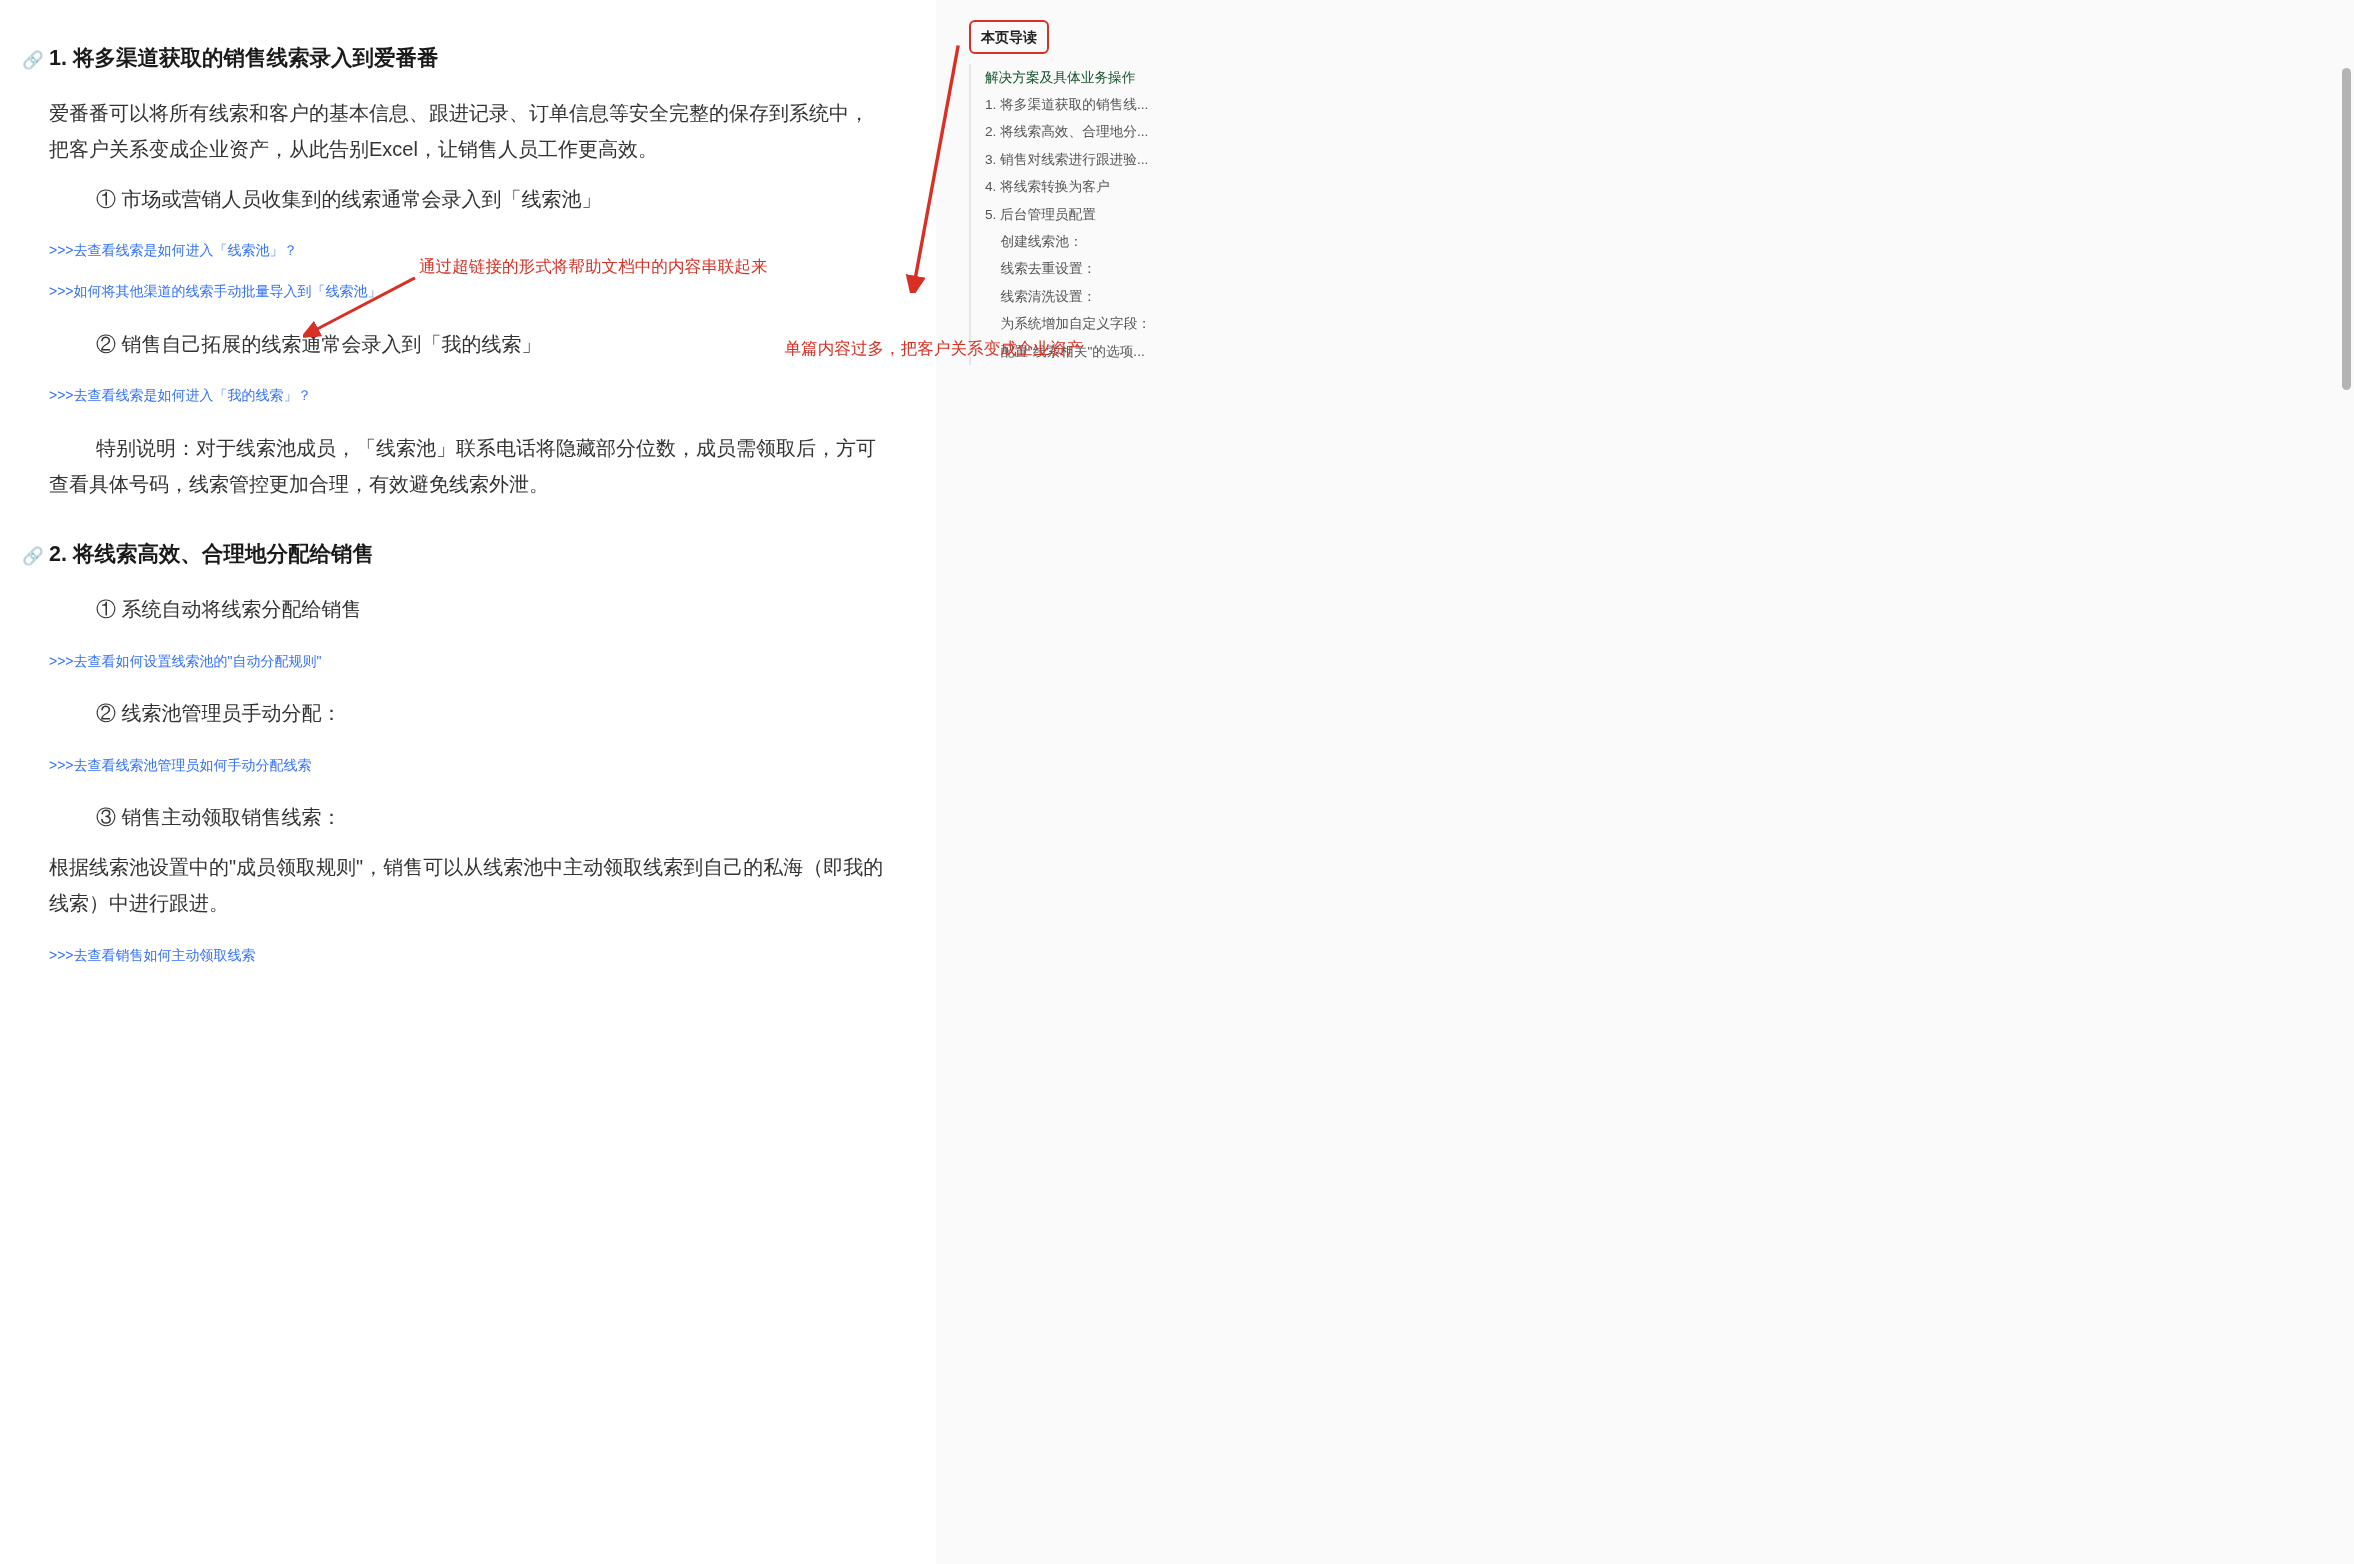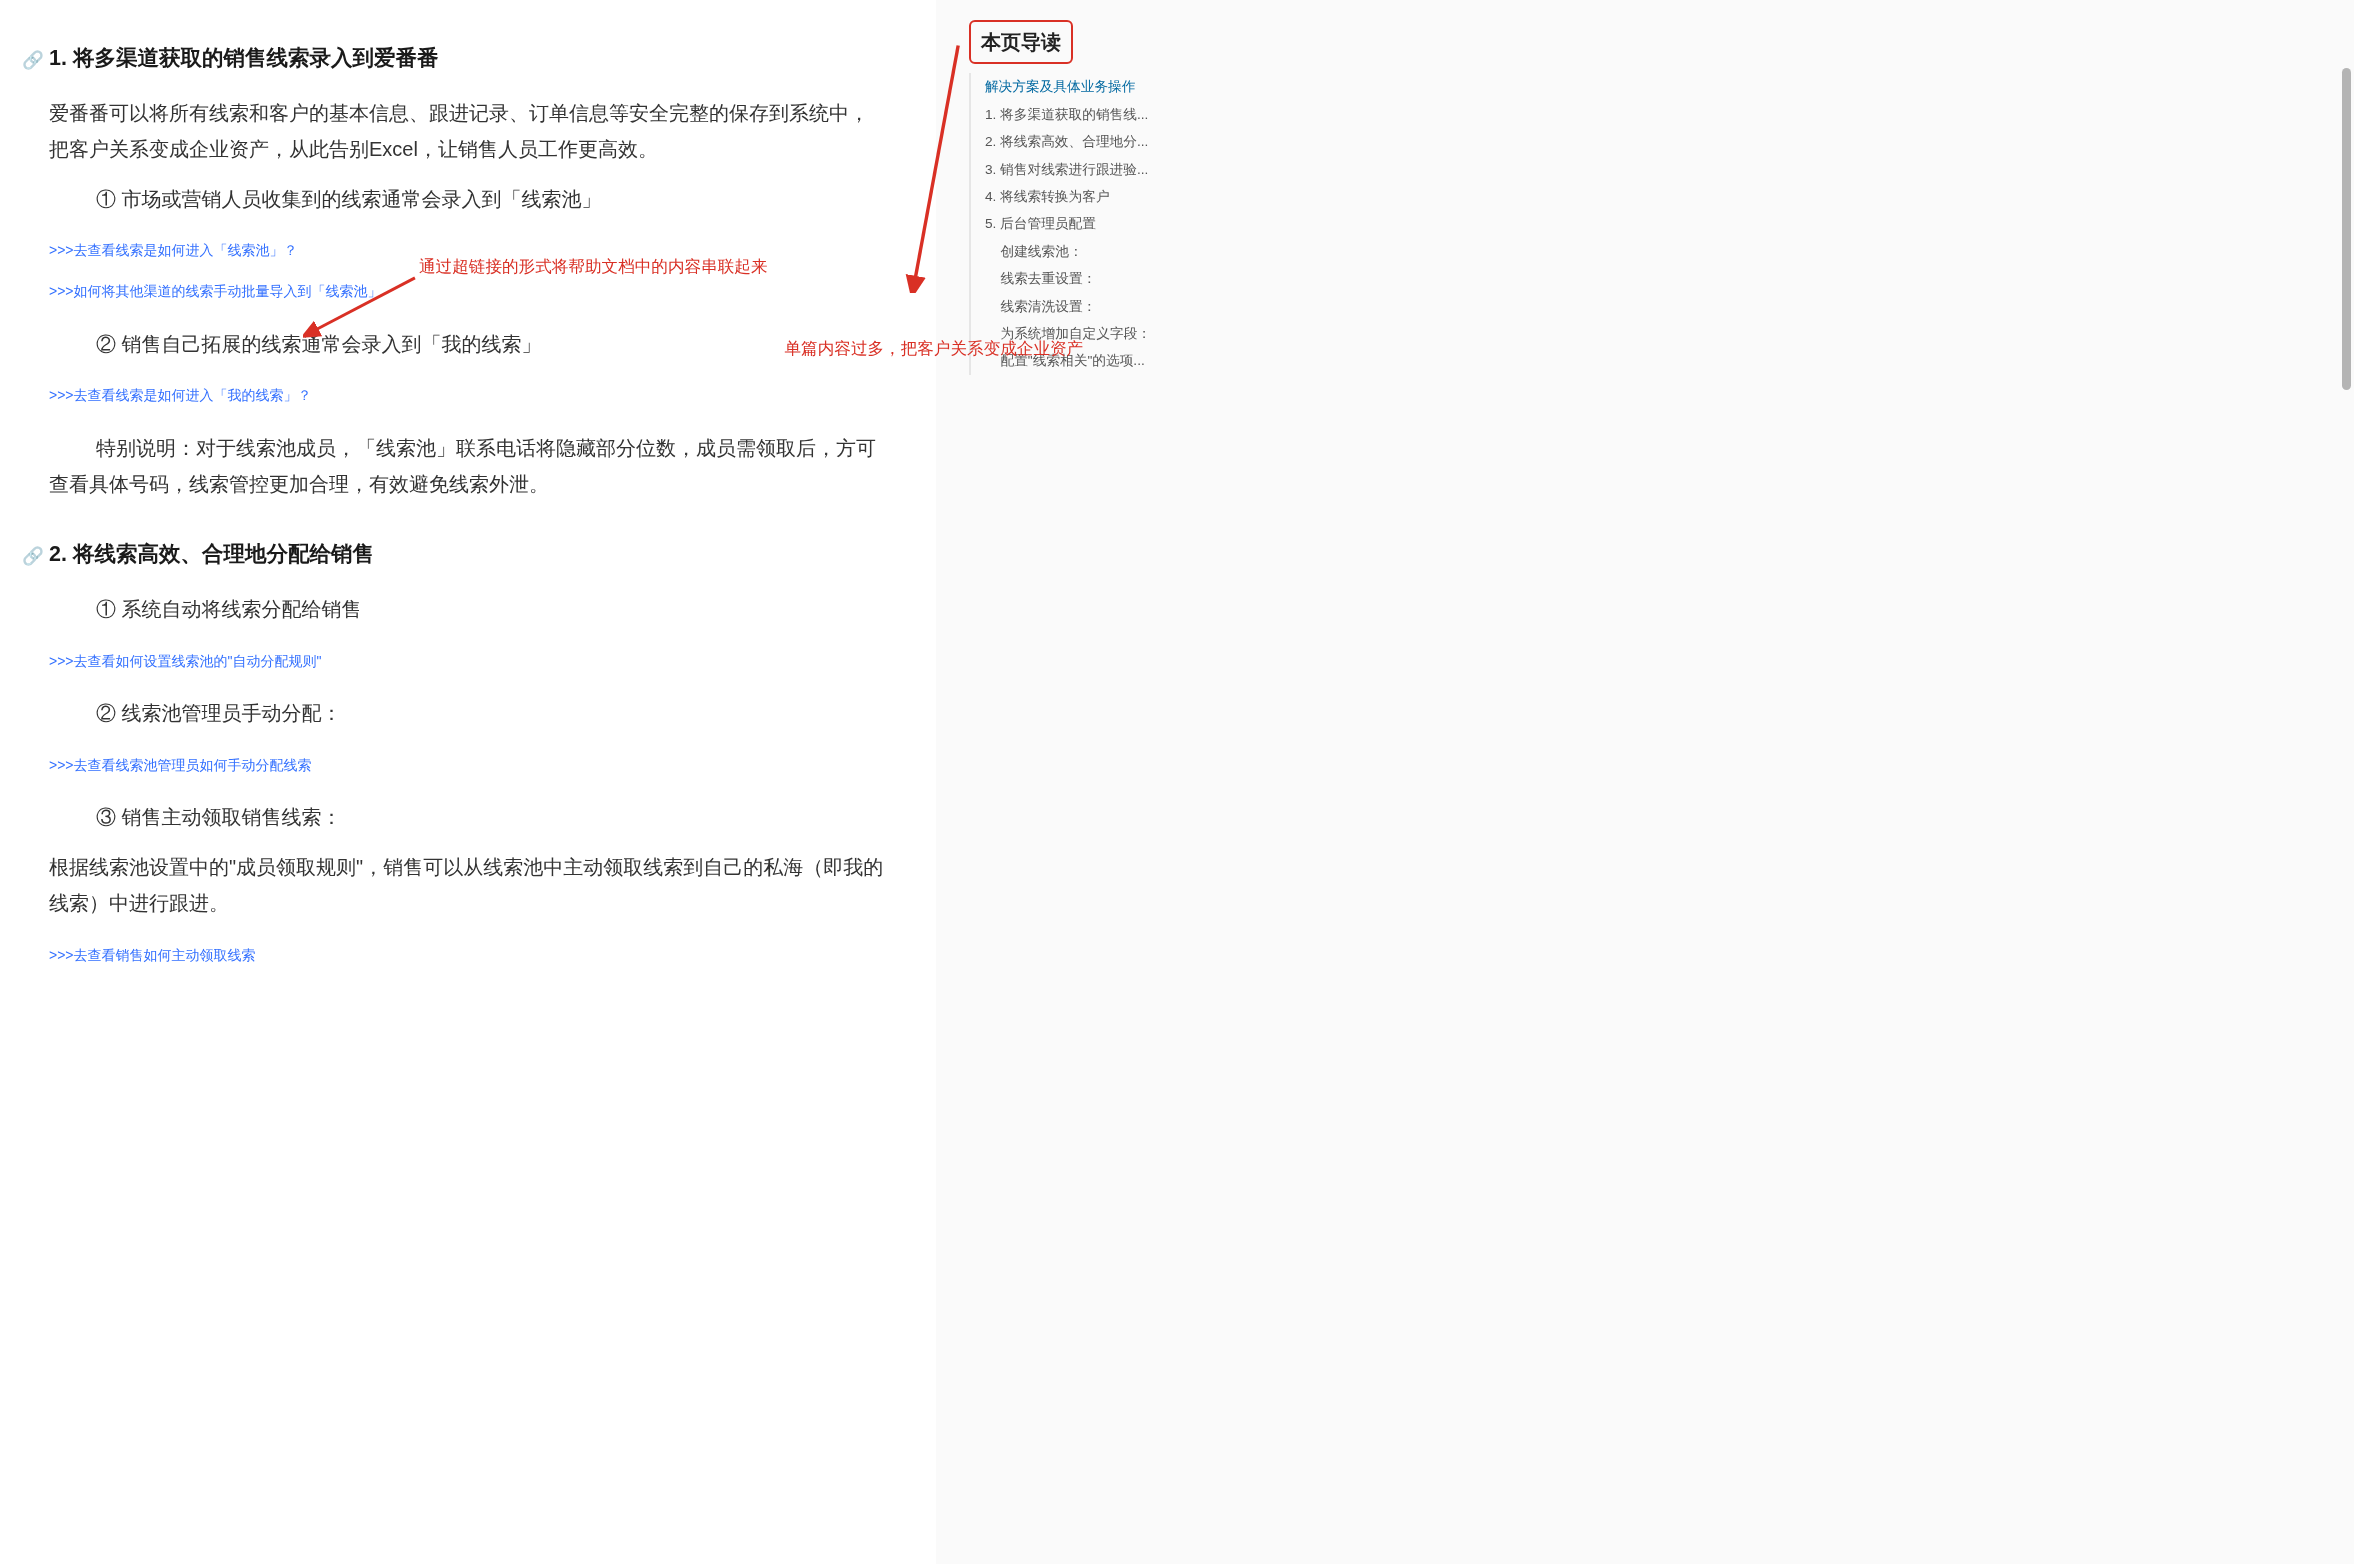--- a/index.html
+++ b/index.html
@@ -62,39 +62,39 @@
     }
     .arrow-svg { position: absolute; pointer-events: none; }
     .toc-title-wrap {
       display: inline-block;
       border: 2px solid #d93025;
       border-radius: 5.9px;
       padding: 2px 9.8px;
       margin-bottom: 9.8px;
     }
     .toc-title {
-      font-size: 20px;
+      font-size: 14px;
       font-weight: 700;
       color: #222;
     }
     .toc {
       border-left: 2px solid #e6e6e6;
       padding-left: 13.7px;
       font-size: 13.7px;
     }
     .toc-item {
       color: #555;
       line-height: 2;
       white-space: nowrap;
       overflow: hidden;
       text-overflow: ellipsis;
       max-width: 205px;
       cursor: pointer;
     }
-    .toc-item.active { color: #0369a1; position: relative; }
+    .toc-item.active { color: #14532d; position: relative; }
     .toc-item.active::before {
       content: "";
       position: absolute;
       left: -15.6px;
       top: 3.9px;
       bottom: 3.9px;
       width: 2px;
       background: #3370ff;
     }
     .toc-sub { padding-left: 15.6px; }

